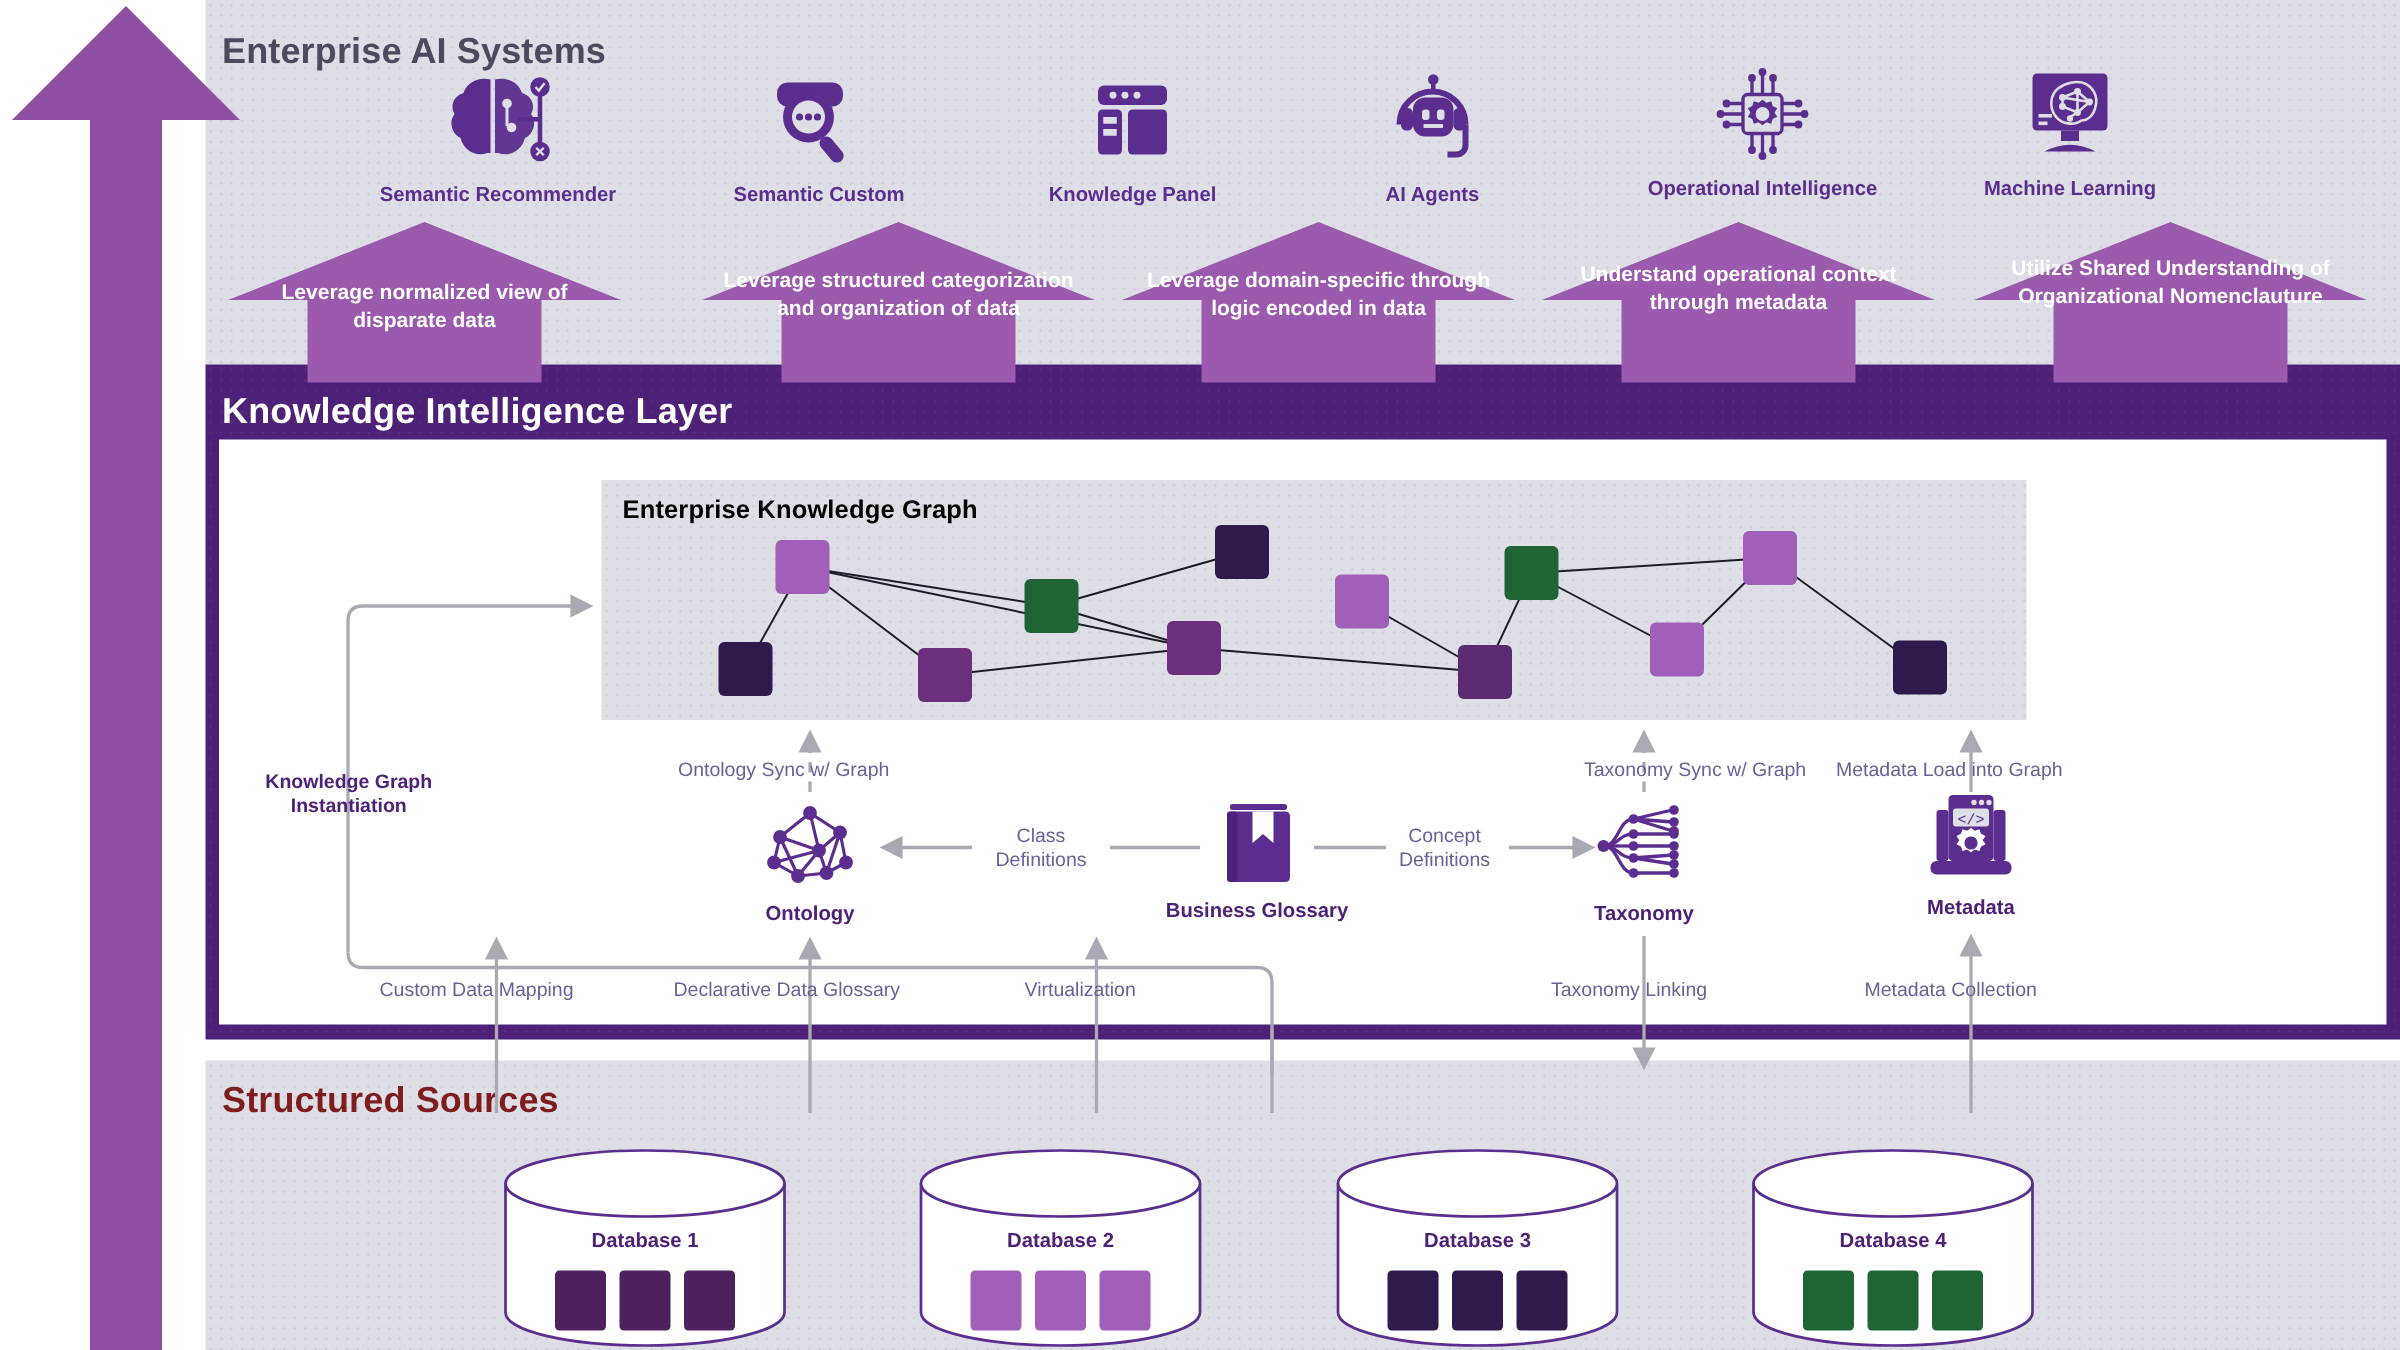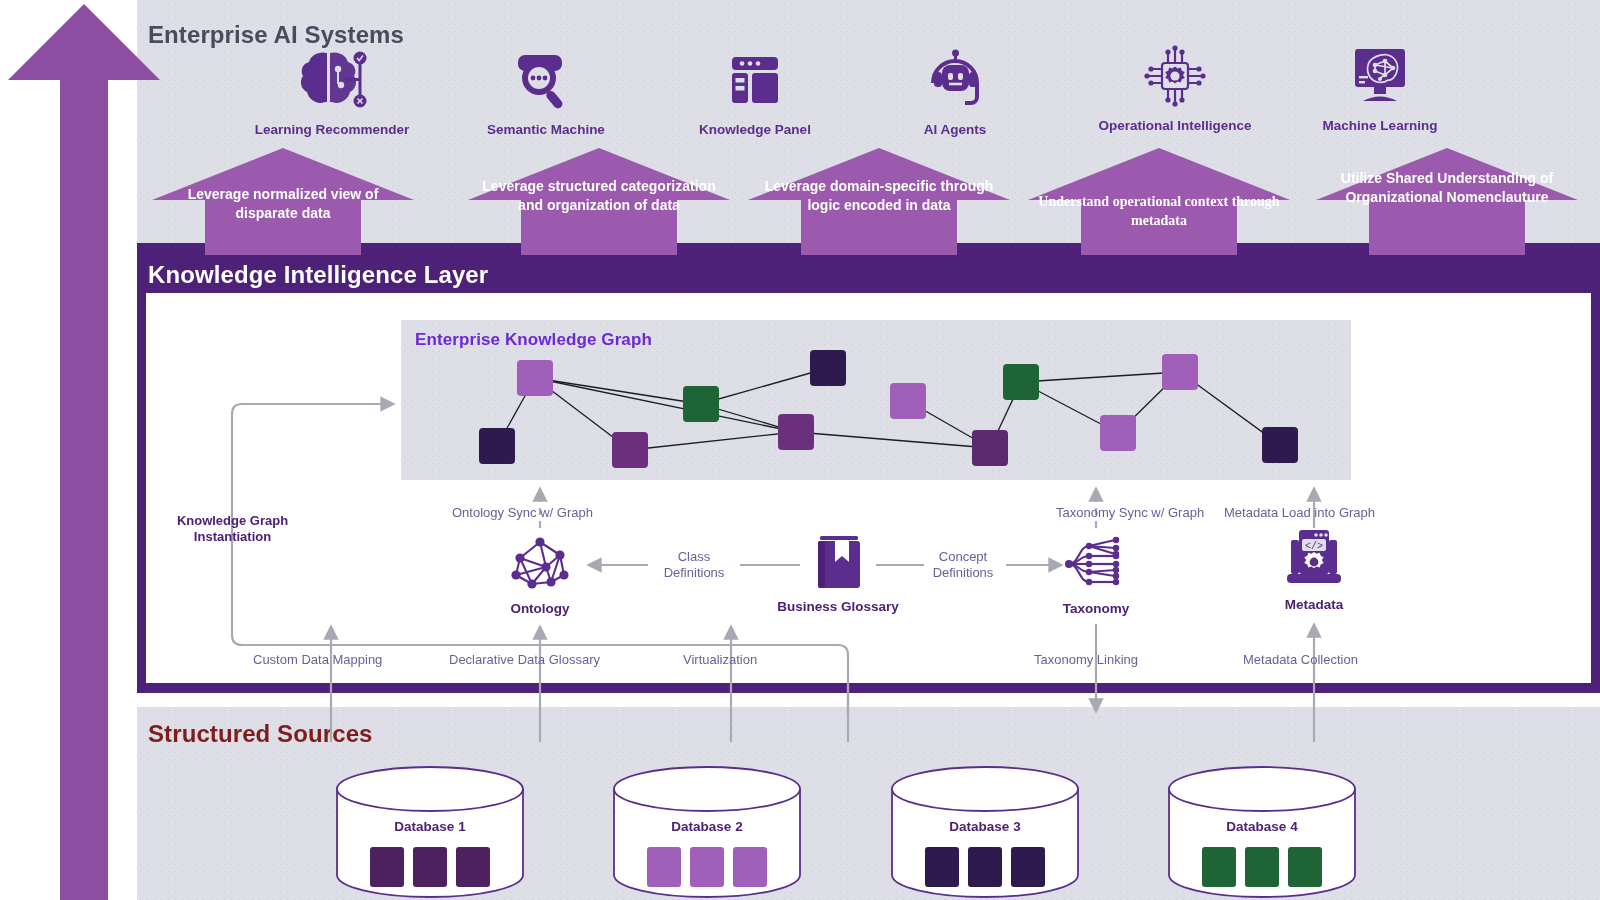--- a/index.html
+++ b/index.html
@@ -70,21 +70,21 @@
     text-align:center; padding:0 6px;
   }
 
   
   .kg-panel {
     position:absolute; left:401px; top:320px; width:950px; height:160px;
     background:#dedee6;
   }
   .kg-title {
     position:absolute; left:415px; top:330px; font-size:17px; font-weight:700;
-    color:#6d28d9; letter-spacing:0.1px;
+    color:#000000; letter-spacing:0.1px;
   }
 
   
   .hub { position:absolute; text-align:center; width:160px; }
   .hub .ic { height:62px; display:flex; align-items:flex-end; justify-content:center; }
   .hub .lbl { margin-top:7px; font-size:13.5px; font-weight:700; color:#4d2177; }
 
   
   .flab {
     position:absolute; font-size:13px; color:#6b5f97; text-align:center;
@@ -144,38 +144,38 @@
         <g fill="#5b2d8e">
           <circle cx="63" cy="9" r="6.5"></circle>
             <circle cx="63" cy="52" r="6.5"></circle>
           <rect x="61.5" y="9" width="3" height="43"></rect>
           <rect x="48" y="29" width="16" height="3"></rect>
         </g>
         <path d="M60 9 l2.2 2.4 L66 6.5" stroke="#dedee6" stroke-width="1.6" fill="none"></path>
         <path d="M60.5 49.5 l5 5 M65.5 49.5 l-5 5" stroke="#dedee6" stroke-width="1.6"></path>
       </svg>
     </div>
-    <div class="lbl">Learning Recommender</div>
+    <div class="lbl">Semantic Recommender</div>
   </div>
 
   <div class="app" style="left:466px; top:44px; width:160px;">
     <div class="ic">
       <svg width="72" height="62" viewBox="0 0 72 62">
         <g fill="#5b2d8e">
           <rect x="8" y="6" width="44" height="16" rx="7"></rect>
           <circle cx="29" cy="29" r="17" fill="#5b2d8e"></circle>
           <circle cx="29" cy="29" r="11" fill="#dedee6"></circle>
           <circle cx="23" cy="29" r="2.4"></circle>
             <circle cx="29" cy="29" r="2.4"></circle>
             <circle cx="35" cy="29" r="2.4"></circle>
           <rect x="40" y="41" width="9" height="20" rx="4.5" transform="rotate(-40 44 51)"></rect>
         </g>
       </svg>
     </div>
-    <div class="lbl">Semantic Machine</div>
+    <div class="lbl">Semantic Custom</div>
   </div>
 
   <div class="app" style="left:675px; top:44px; width:160px;">
     <div class="ic">
       <svg width="62" height="62" viewBox="0 0 62 62">
         <g fill="#5b2d8e">
           <rect x="8" y="8" width="46" height="13" rx="4"></rect>
           <circle cx="18" cy="14.5" r="2.3" fill="#dedee6"></circle>
             <circle cx="26" cy="14.5" r="2.3" fill="#dedee6"></circle>
             <circle cx="34" cy="14.5" r="2.3" fill="#dedee6"></circle>
@@ -288,21 +288,21 @@
     <svg width="262" height="110" viewBox="0 0 262 110" style="position:absolute;left:0;top:0;">
       <path d="M131 3 L262 55 L209 55 L209 110 L53 110 L53 55 L0 55 Z" fill="#9b5aae"></path>
     </svg>
     <div class="txt" style="top:32px;">Leverage domain-specific through logic encoded in data</div>
   </div>
 
   <div class="house" style="left:1028px; top:145px; width:262px; height:110px;">
     <svg width="262" height="110" viewBox="0 0 262 110" style="position:absolute;left:0;top:0;">
       <path d="M131 3 L262 55 L209 55 L209 110 L53 110 L53 55 L0 55 Z" fill="#9b5aae"></path>
     </svg>
-    <div class="txt" style="top:48px;font-family:Liberation Serif, serif;">Understand operational context through metadata</div>
+    <div class="txt" style="top:28px;">Understand operational context through metadata</div>
   </div>
 
   <div class="house" style="left:1316px; top:145px; width:262px; height:110px;">
     <svg width="262" height="110" viewBox="0 0 262 110" style="position:absolute;left:0;top:0;">
       <path d="M131 3 L262 55 L209 55 L209 110 L53 110 L53 55 L0 55 Z" fill="#9b5aae"></path>
     </svg>
     <div class="txt" style="top:24px;">Utilize Shared Understanding of Organizational Nomenclauture</div>
   </div>
 
   <div class="kg-panel">

